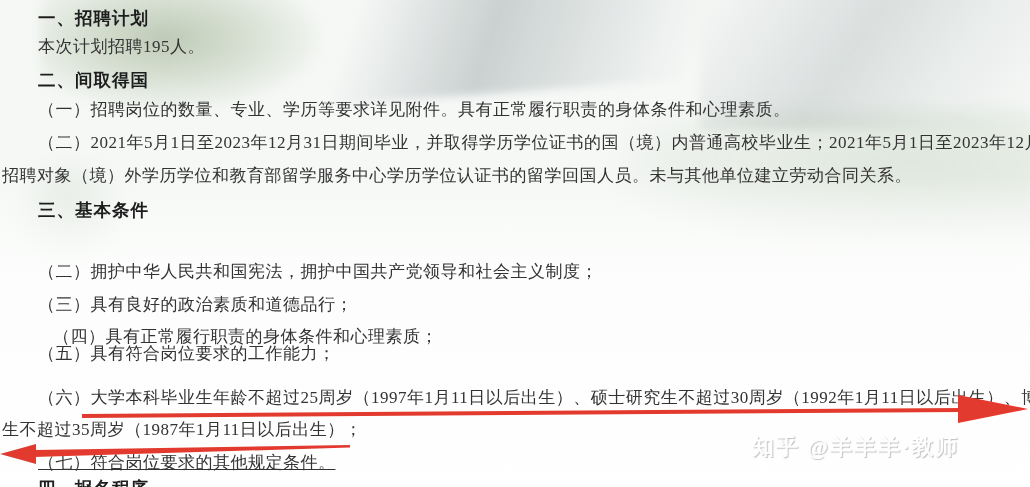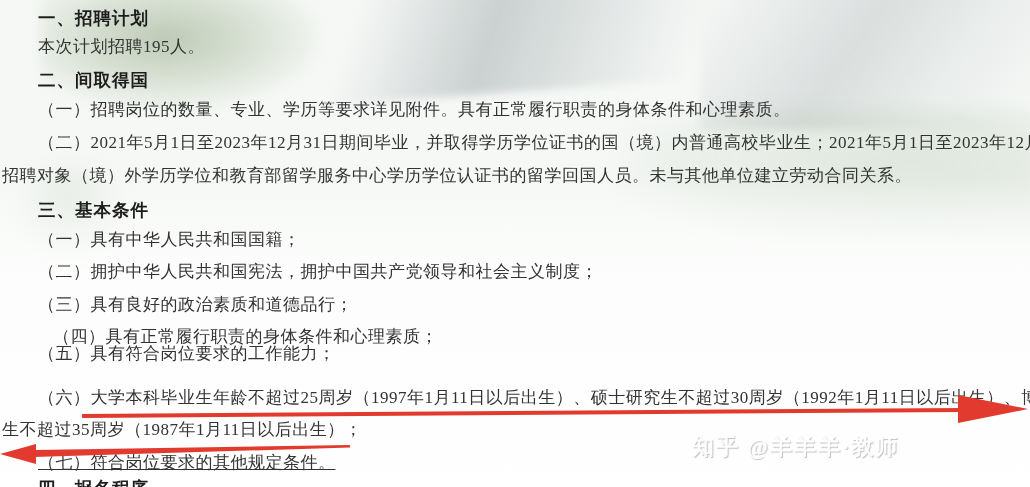--- a/index.html
+++ b/index.html
@@ -58,21 +58,21 @@
     color: #1d1d1d;
     letter-spacing: 1px;
   }
   .doc-line.indent { left: 38px; }
   .doc-line.flush  { left: 2px; }
   
   .annotation { position: absolute; pointer-events: none; }
   
   .watermark {
     position: absolute;
-    left: 692px; top: 432px;
+    left: 752px; top: 432px;
     font-size: 22px;
     letter-spacing: 2px;
     color: rgba(255,255,255,0.97);
     text-shadow: 1px 1px 1px rgba(120,120,120,0.45), -1px -1px 1px rgba(255,255,255,0.6);
     font-weight: bold;
     white-space: nowrap;
   }
 </style>
 </head>
 <body>
@@ -86,21 +86,20 @@
   <div class="bg-layer bg-green-right"></div>
   <div class="bg-layer bg-fade-bottom"></div>
 
   <div class="doc-line heading indent" style="top:6px;">一、招聘计划</div>
   <div class="doc-line indent" style="top:35px;">本次计划招聘195人。</div>
   <div class="doc-line heading indent" style="top:68px;">二、间取得国</div>
   <div class="doc-line indent" style="top:98px;">（一）招聘岗位的数量、专业、学历等要求详见附件。具有正常履行职责的身体条件和心理素质。</div>
   <div class="doc-line indent" style="top:131px;">（二）2021年5月1日至2023年12月31日期间毕业，并取得学历学位证书的国（境）内普通高校毕业生；2021年5月1日至2023年12月31日期</div>
   <div class="doc-line flush" style="top:164px;">招聘对象（境）外学历学位和教育部留学服务中心学历学位认证书的留学回国人员。未与其他单位建立劳动合同关系。</div>
   <div class="doc-line heading indent" style="top:198px;">三、基本条件</div>
-  <div class="doc-line indent" style="top:228px;">（一）具有中华人民共和国国籍；</div>
   <div class="doc-line indent" style="top:260px;">（二）拥护中华人民共和国宪法，拥护中国共产党领导和社会主义制度；</div>
   <div class="doc-line indent" style="top:293px;">（三）具有良好的政治素质和道德品行；</div>
   <div class="doc-line indent" style="top:325px;margin-left:15px;">（四）具有正常履行职责的身体条件和心理素质；</div>
   <div class="doc-line indent" style="top:342px;">（五）具有符合岗位要求的工作能力；</div>
   <div class="doc-line indent" style="top:386px;">（六）大学本科毕业生年龄不超过25周岁（1997年1月11日以后出生）、硕士研究生不超过30周岁（1992年1月11日以后出生）、博士研究</div>
   <div class="doc-line flush" style="top:418px;">生不超过35周岁（1987年1月11日以后出生）；</div>
   <div class="doc-line indent" style="top:451px;text-decoration:underline;">（七）符合岗位要求的其他规定条件。</div>
   <div class="doc-line heading indent" style="top:476px;">四、报名程序</div>
 
   <svg class="annotation" style="left:78px; top:390px;" width="952" height="38" viewBox="0 0 952 38">

